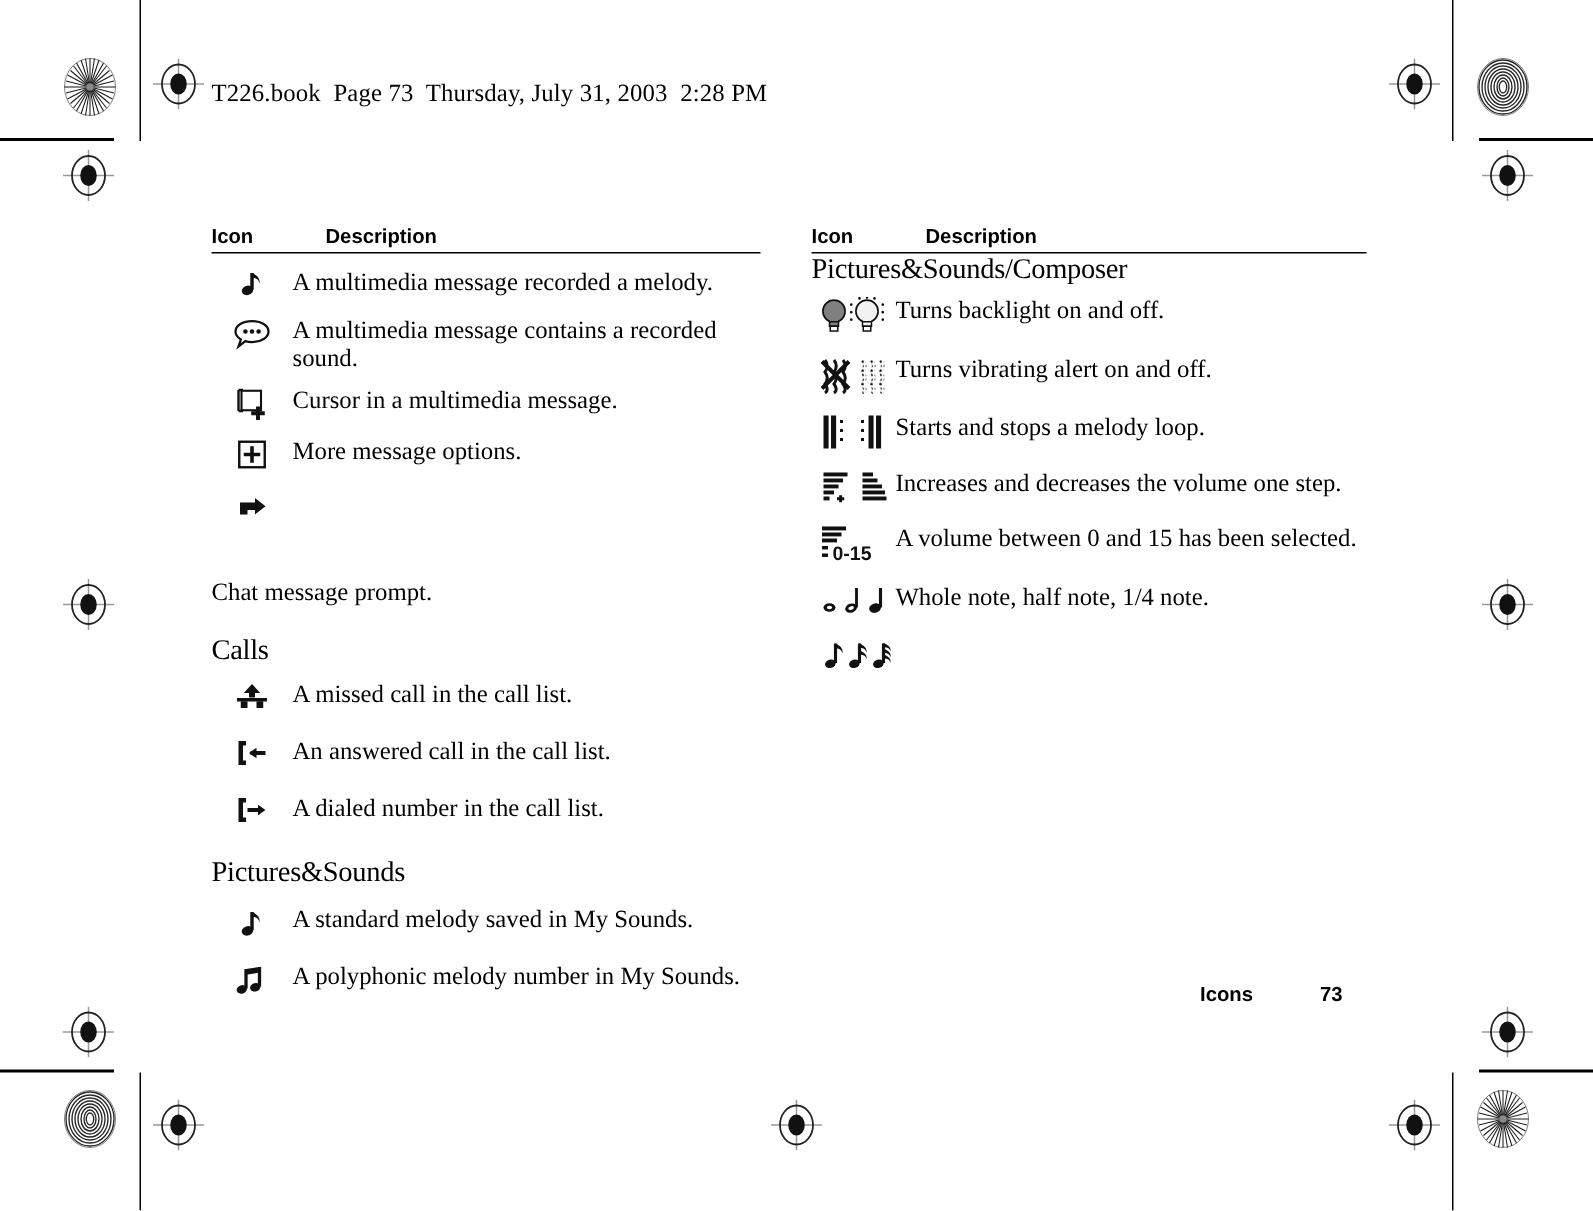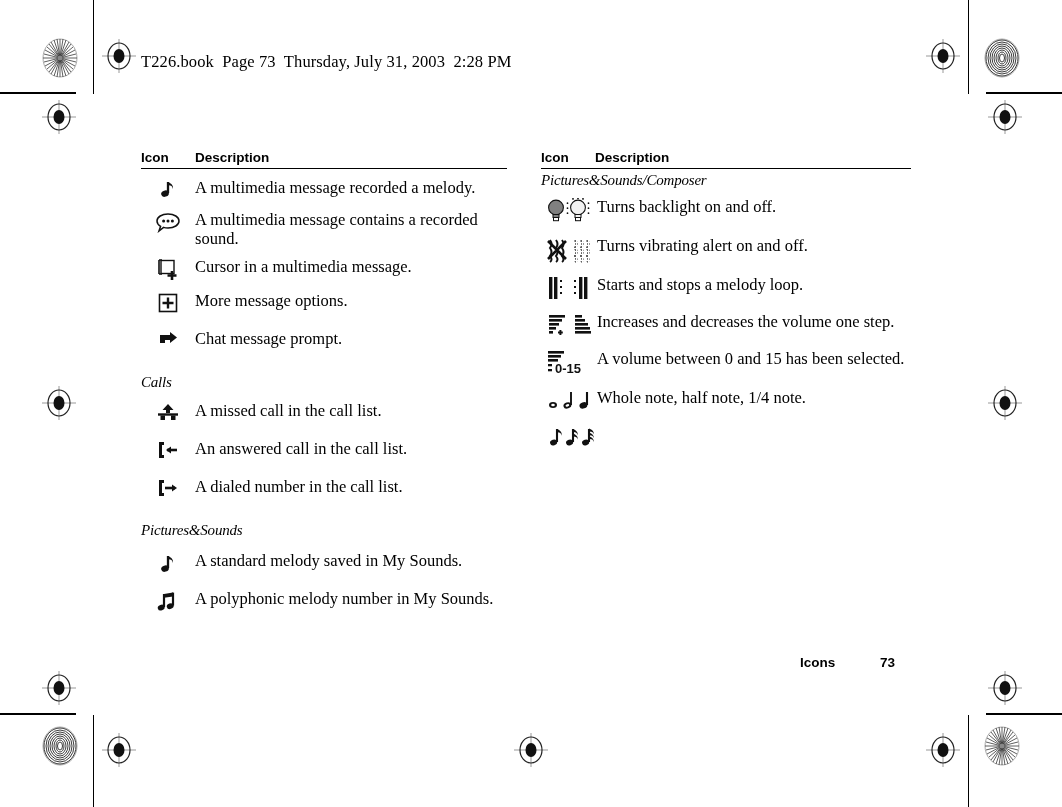--- a/index.html
+++ b/index.html
@@ -60,33 +60,32 @@
   .col-right { left: 541px; width: 370px; }
 
   .tbl-head {
     display: flex;
     font-family: "Liberation Sans", "DejaVu Sans", sans-serif;
     font-weight: bold;
     font-size: 13.5px;
     line-height: 16px;
     padding-bottom: 2px;
   }
-  .tbl-head .h-icon { width: 54px; }
+  .tbl-head .h-icon { width: 76px; }
   .tbl-head .h-desc { }
 
   .rule {
     border-top: 1.3px solid #000;
     width: 100%;
     margin-bottom: 0px;
   }
 
   .section-head {
     font-family: "Liberation Serif", "DejaVu Serif", serif;
-    font-style: italic;
-    font-size: 15px;
+    font-size: 19px;
     line-height: 20px;
     padding-top: 4px;
     letter-spacing: -0.2px;
     white-space: pre;
   }
   .section-head.spaced { padding-top: 20px; }
 
   .row {
     display: flex;
     align-items: flex-start;
@@ -404,21 +403,21 @@
     <div class="row">
       <div class="cell-icon">
         <svg class="icon-svg" width="22" height="22" viewBox="0 0 22 22">
           <rect x="2.5" y="2.5" width="17" height="17" fill="#fff" stroke="#111" stroke-width="1.6"></rect>
           <path d="M11 5.5 L11 16.5 M5.5 11 L16.5 11" stroke="#111" stroke-width="2.4"></path>
         </svg>
       </div>
       <div class="cell-desc">More message options.</div>
     </div>
 
-    <div class="row" style="margin-top:14px;">
+    <div class="row" style="margin-top:14px;flex-direction:column;">
       <div class="cell-icon">
         <svg class="icon-svg" width="22" height="20" viewBox="0 0 22 20">
           <path d="M3 5 L13 5 L13 2 L20 7.5 L13 13 L13 10 L8 10 L8 13 L3 13 Z" fill="#111"></path>
         </svg>
       </div>
       <div class="cell-desc">Chat message prompt.</div>
     </div>
 
     <div class="section-head spaced">Calls</div>
 

